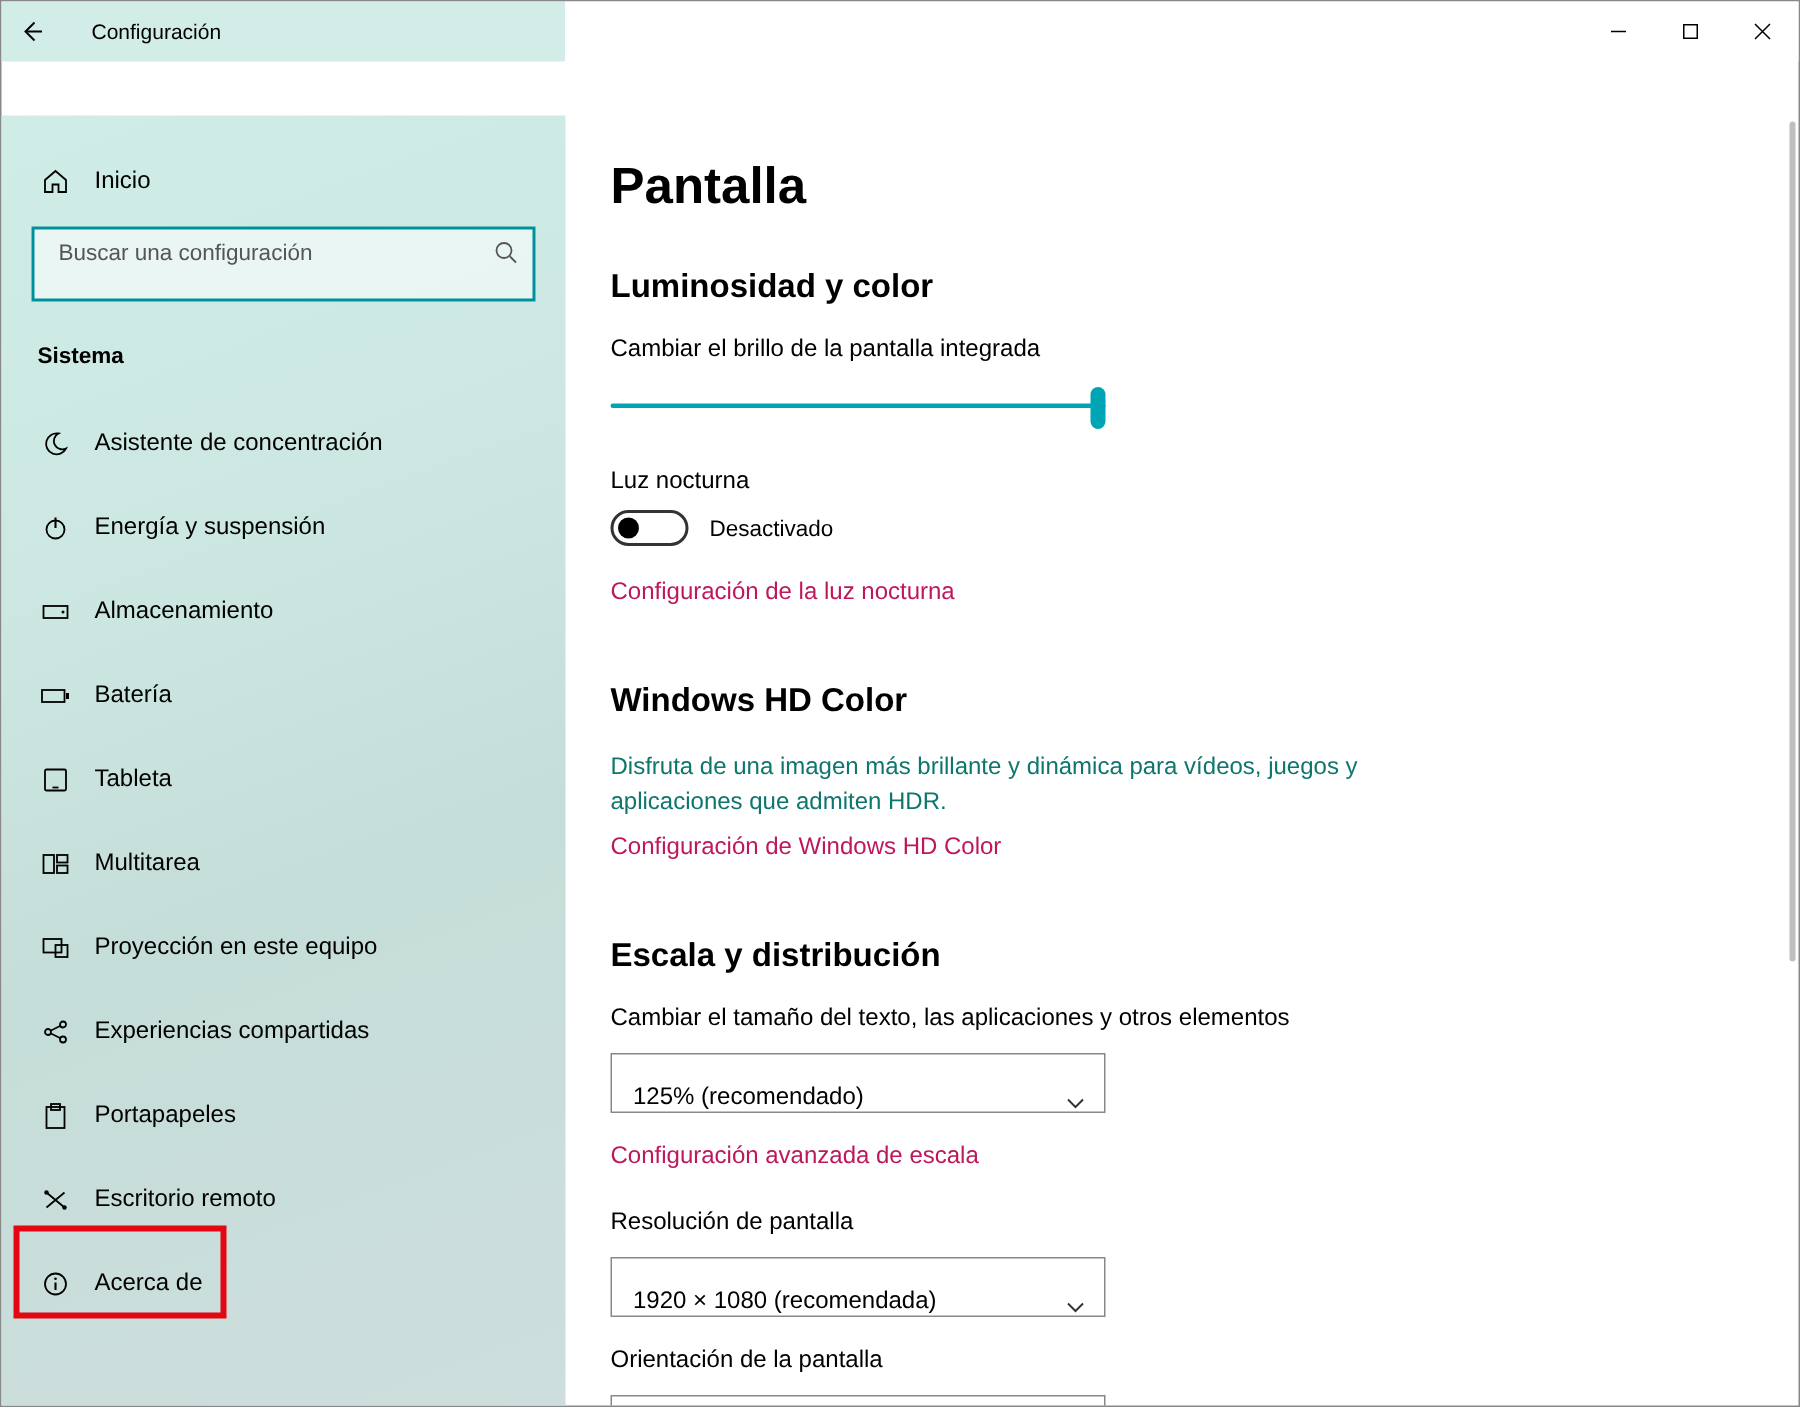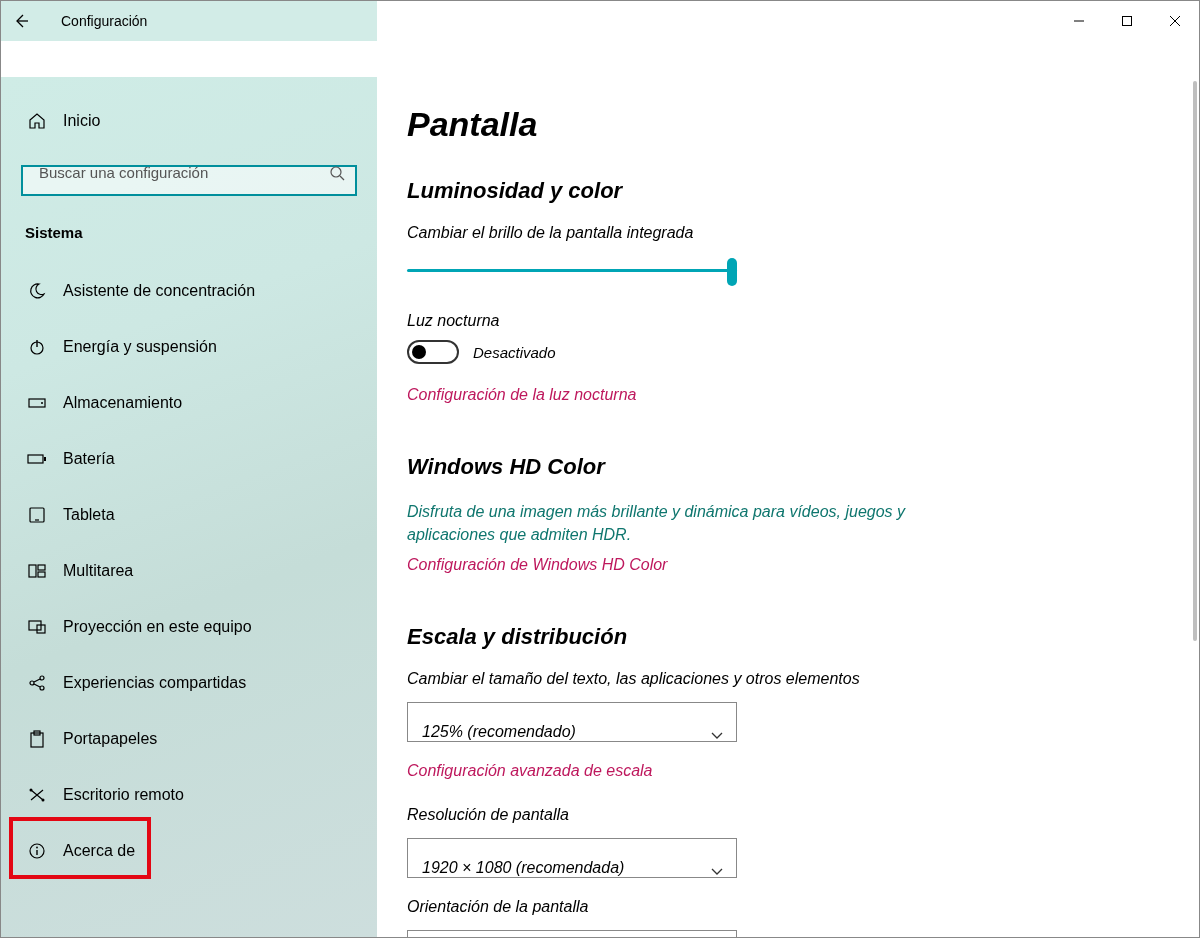--- a/index.html
+++ b/index.html
@@ -66,22 +66,22 @@
   }
   .home-row {
     display:flex; align-items:center;
     height: 48px;
     cursor:pointer;
     padding-left: 4px;
   }
   .home-row .icon { width: 24px; display:flex; justify-content:center; }
   .home-row .label { margin-left: 14px; font-size: 16px; text-align: right; }
   .search {
-    margin-top: 20px;
-    height: 31px;
+    margin-top: 6px;
+    height: 50px;
     border: 2px solid #008f9c;
     background: rgba(255,255,255,0.55);
     display:flex; align-items:center;
     padding: 0 8px 16px 14px;
   }
   .search input {
     flex:1;
     border:none; outline:none;
     background: transparent;
     font-size: 15px;
@@ -115,21 +115,20 @@
   .highlight-box {
     position: absolute;
     border: 4px solid #e30613;
     pointer-events: none;
   }
   
   .main {
     flex: 1;
     position: relative;
     overflow: hidden;
-    font-style: italic;
   }
   .main-scroll {
     position:absolute;
     left: 0; top: 0; right: 12px; bottom: 0;
     overflow: hidden;
     padding: 28px 40px 0 30px;
   }
   .scrollbar {
     position:absolute;
     right: 2px; top: 4px;

